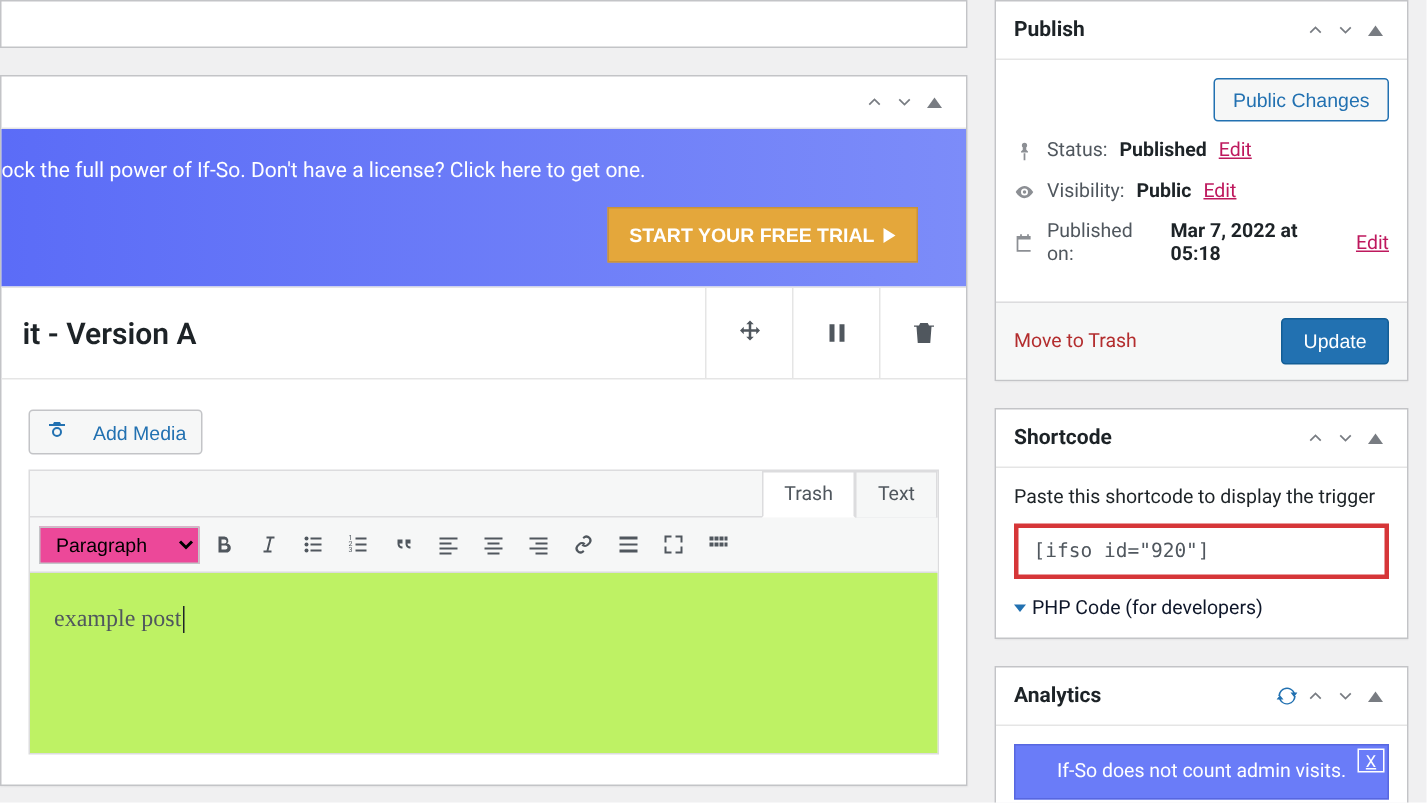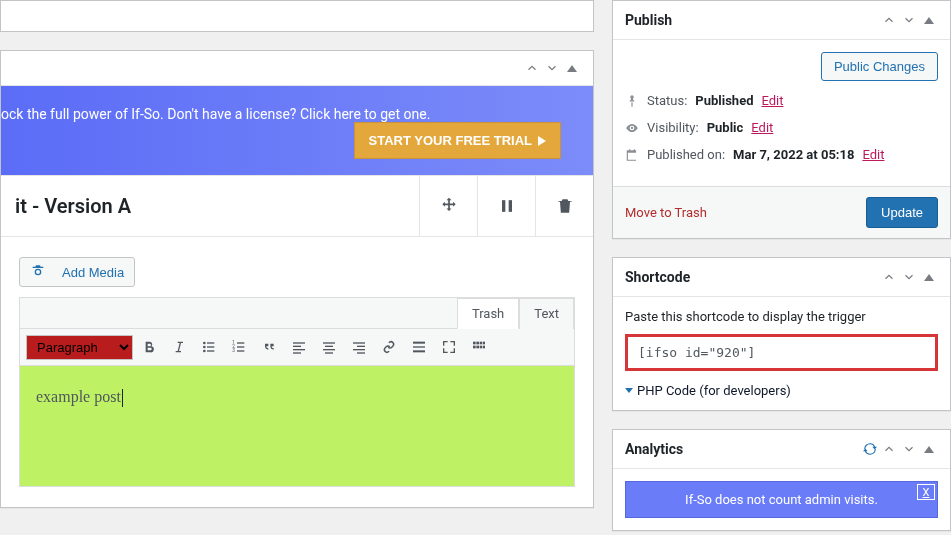--- a/index.html
+++ b/index.html
@@ -6,44 +6,44 @@
 body { font-family: -apple-system, BlinkMacSystemFont, "Segoe UI", Roboto, Arial, sans-serif; font-size: 13px; color: #1d2327; background: #f0f0f1; width: 951px; height: 535px; overflow: hidden; display: flex; }
 .main-area { flex: 1; display: flex; flex-direction: column; padding-right: 18px; }
 .top-box { background: #fff; border: 1px solid #c3c4c7; height: 32px; margin-bottom: 18px; }
 .main-panel { background: #fff; border: 1px solid #c3c4c7; box-shadow: 0 1px 1px rgba(0,0,0,.04); }
 .panel-header-bar { display: flex; justify-content: flex-end; align-items: center; padding: 8px 12px; border-bottom: 1px solid #e5e5e5; gap: 2px; color: #787c82; }
 .chev { width: 18px; height: 18px; display: flex; align-items: center; justify-content: center; cursor: pointer; }
 .chev svg { width: 14px; height: 14px; stroke: #787c82; stroke-width: 2; fill: none; }
 .tri { width: 18px; height: 18px; display: flex; align-items: center; justify-content: center; cursor: pointer; }
 .tri-up { width: 0; height: 0; border-left: 5px solid transparent; border-right: 5px solid transparent; border-bottom: 7px solid #787c82; }
 .banner { background: linear-gradient(90deg, #5b6cf7 0%, #7c8cf9 100%); color: #fff; padding: 20px 16px 16px 0; }
-.banner-text { font-size: 14px; padding-left: 0; }
+.banner-text { font-size: 14px; margin-bottom: 16px; padding-left: 0; }
 .banner-btn-row { display: flex; justify-content: flex-end; padding-right: 16px; }
 .banner-btn { background: #e4a73b; border: 1px solid #c9923a; color: #fff; padding: 10px 14px; font-size: 13px; font-weight: 600; display: flex; align-items: center; gap: 6px; cursor: pointer; }
 .banner-btn .play { width: 0; height: 0; border-top: 5px solid transparent; border-bottom: 5px solid transparent; border-left: 8px solid #fff; }
 .version-row { display: flex; align-items: stretch; border-top: 1px solid #e5e5e5; border-bottom: 1px solid #e5e5e5; }
 .version-title { flex: 1; font-size: 20px; font-weight: 600; color: #1d2327; padding: 18px 14px; }
 .icon-cell { width: 58px; border-left: 1px solid #e5e5e5; display: flex; align-items: center; justify-content: center; color: #50575e; cursor: pointer; }
 .icon-cell svg { width: 20px; height: 20px; fill: #50575e; }
 .editor-area { padding: 20px 18px; }
 .add-media-row { margin-bottom: 10px; }
 .add-media-btn { background: #f6f7f7; border: 1px solid #c3c4c7; color: #2271b1; padding: 6px 10px; font-size: 13px; cursor: pointer; display: inline-flex; align-items: center; gap: 16px; border-radius: 3px; }
 .add-media-btn svg { width: 16px; height: 16px; fill: #2271b1; }
 .editor-inner { border: 1px solid #dcdcde; }
 .editor-tabs { display: flex; justify-content: flex-end; background: #f6f7f7; }
 .editor-tab { padding: 7px 14px; font-size: 13px; border: 1px solid #dcdcde; border-bottom: none; background: #f6f7f7; color: #50575e; cursor: pointer; margin-bottom: -1px; }
 .editor-tab.active { background: #fff; border-bottom: 1px solid #fff; color: #50575e; }
 .toolbar { background: #f6f7f7; border-top: 1px solid #dcdcde; border-bottom: 1px solid #dcdcde; padding: 4px 6px; display: flex; align-items: center; gap: 2px; }
-.toolbar select { font-size: 13px; padding: 3px 18px 3px 6px; border: 1px solid #c3c4c7; background: #b91c1c; cursor: pointer; }
+.toolbar select { font-size: 13px; padding: 3px 18px 3px 6px; border: 1px solid #c3c4c7; background: #ec4899; cursor: pointer; text-align: right; }
 .tbtn { width: 28px; height: 28px; display: flex; align-items: center; justify-content: center; cursor: pointer; color: #50575e; border-radius: 2px; }
 .tbtn svg { width: 16px; height: 16px; fill: #50575e; }
 .content-area { background: #bef264; padding: 22px 16px; min-height: 120px; font-family: Georgia, serif; font-size: 16px; color: #50575e; }
 .cursor { display: inline-block; width: 1px; height: 18px; background: #1d2327; vertical-align: middle; margin-left: 1px; }
 
-.sidebar { width: 339px; display: flex; flex-direction: column; gap: 18px; padding-right: 0; }
+.sidebar { width: 288px; display: flex; flex-direction: column; gap: 18px; padding-right: 12px; }
 .sbox { background: #fff; border: 1px solid #c3c4c7; box-shadow: 0 1px 1px rgba(0,0,0,.04); }
 .sbox-header { display: flex; justify-content: space-between; align-items: center; padding: 10px 12px; border-bottom: 1px solid #e5e5e5; font-weight: 700; font-size: 14px; }
 .sbox-ctrls { display: flex; align-items: center; gap: 2px; color: #787c82; }
 .sbox-body { padding: 12px; }
 .preview-row { display: flex; justify-content: flex-end; margin-bottom: 12px; }
 .preview-btn { background: #f6f7f7; border: 1px solid #2271b1; color: #2271b1; padding: 6px 12px; border-radius: 3px; cursor: pointer; font-size: 13px; }
 .meta-row { display: flex; align-items: center; gap: 8px; margin-bottom: 12px; font-size: 13px; color: #50575e; }
 .meta-row svg { width: 14px; height: 14px; fill: #8c8f94; flex-shrink: 0; }
 .meta-row .b { font-weight: 700; color: #1d2327; }
 .meta-row .edit { color: #be185d; cursor: pointer; text-decoration: underline; }

